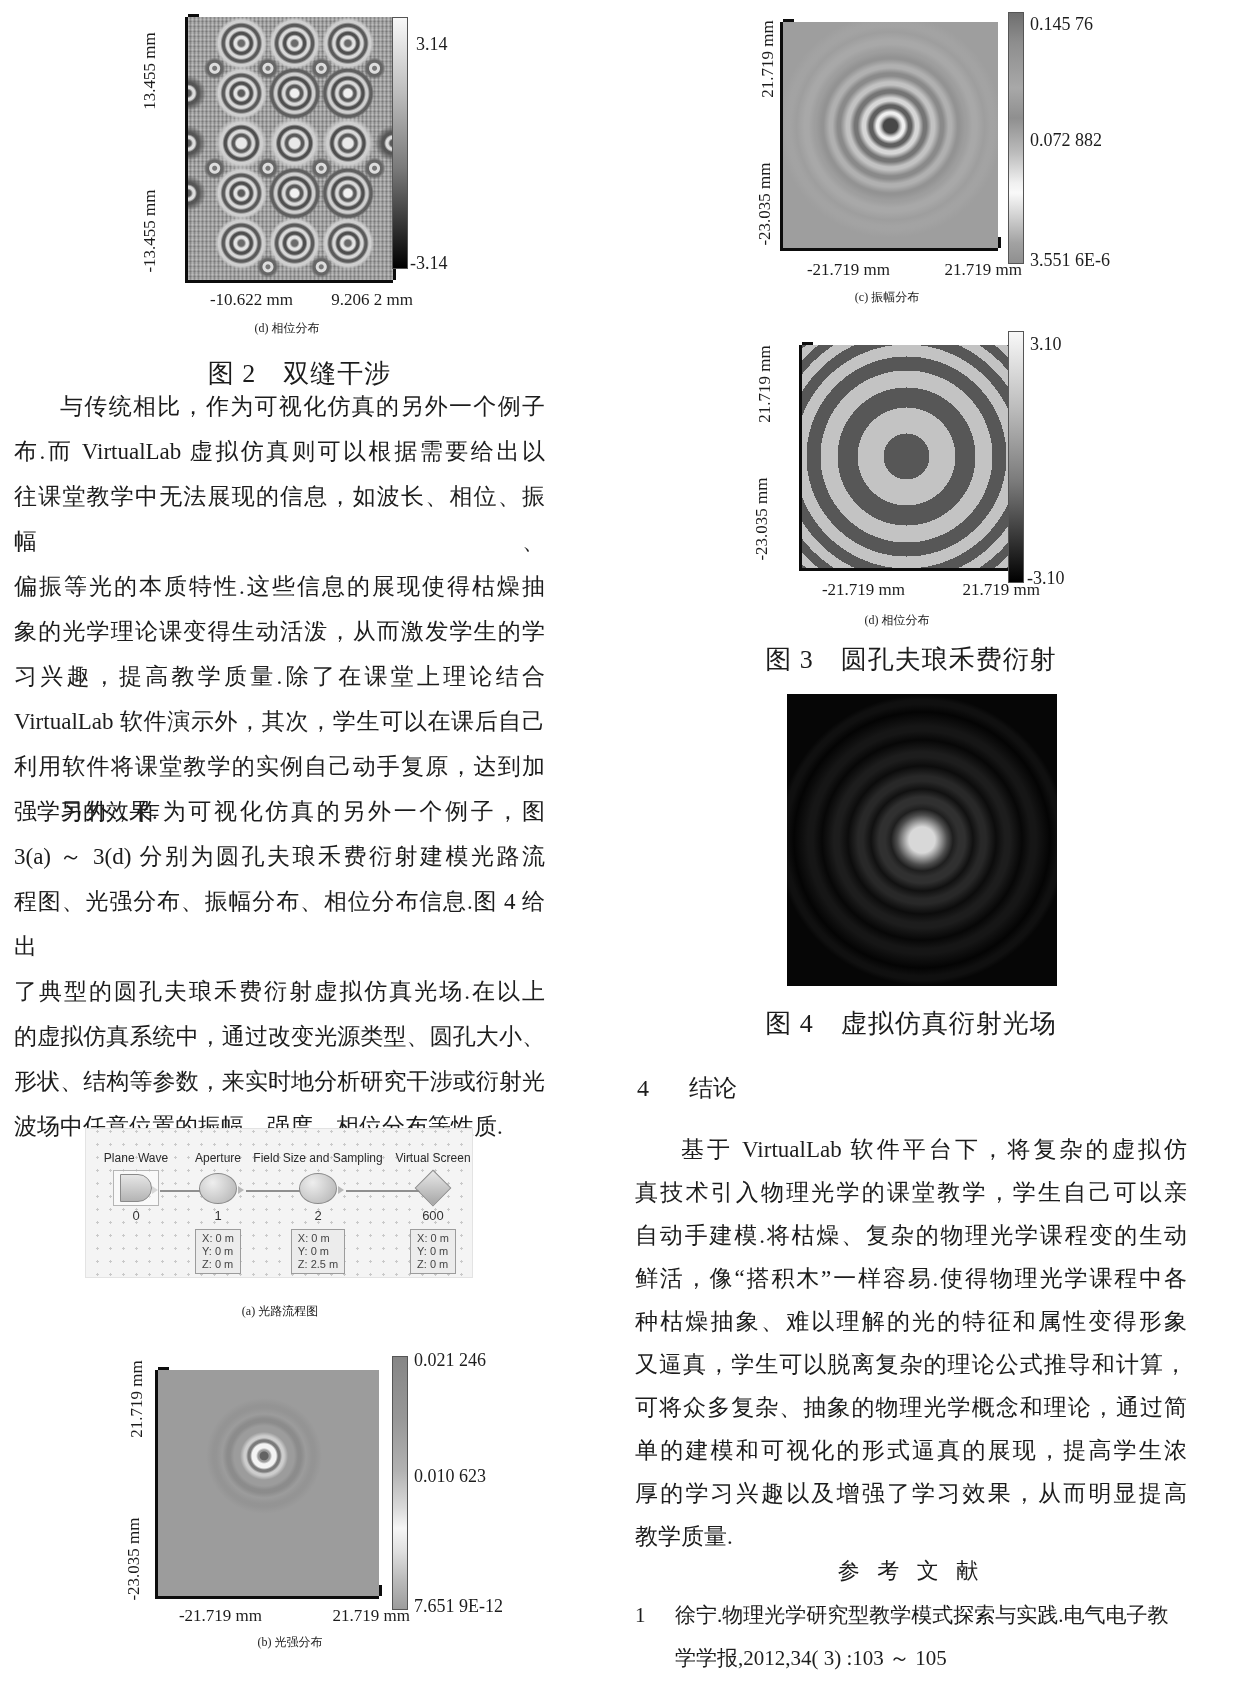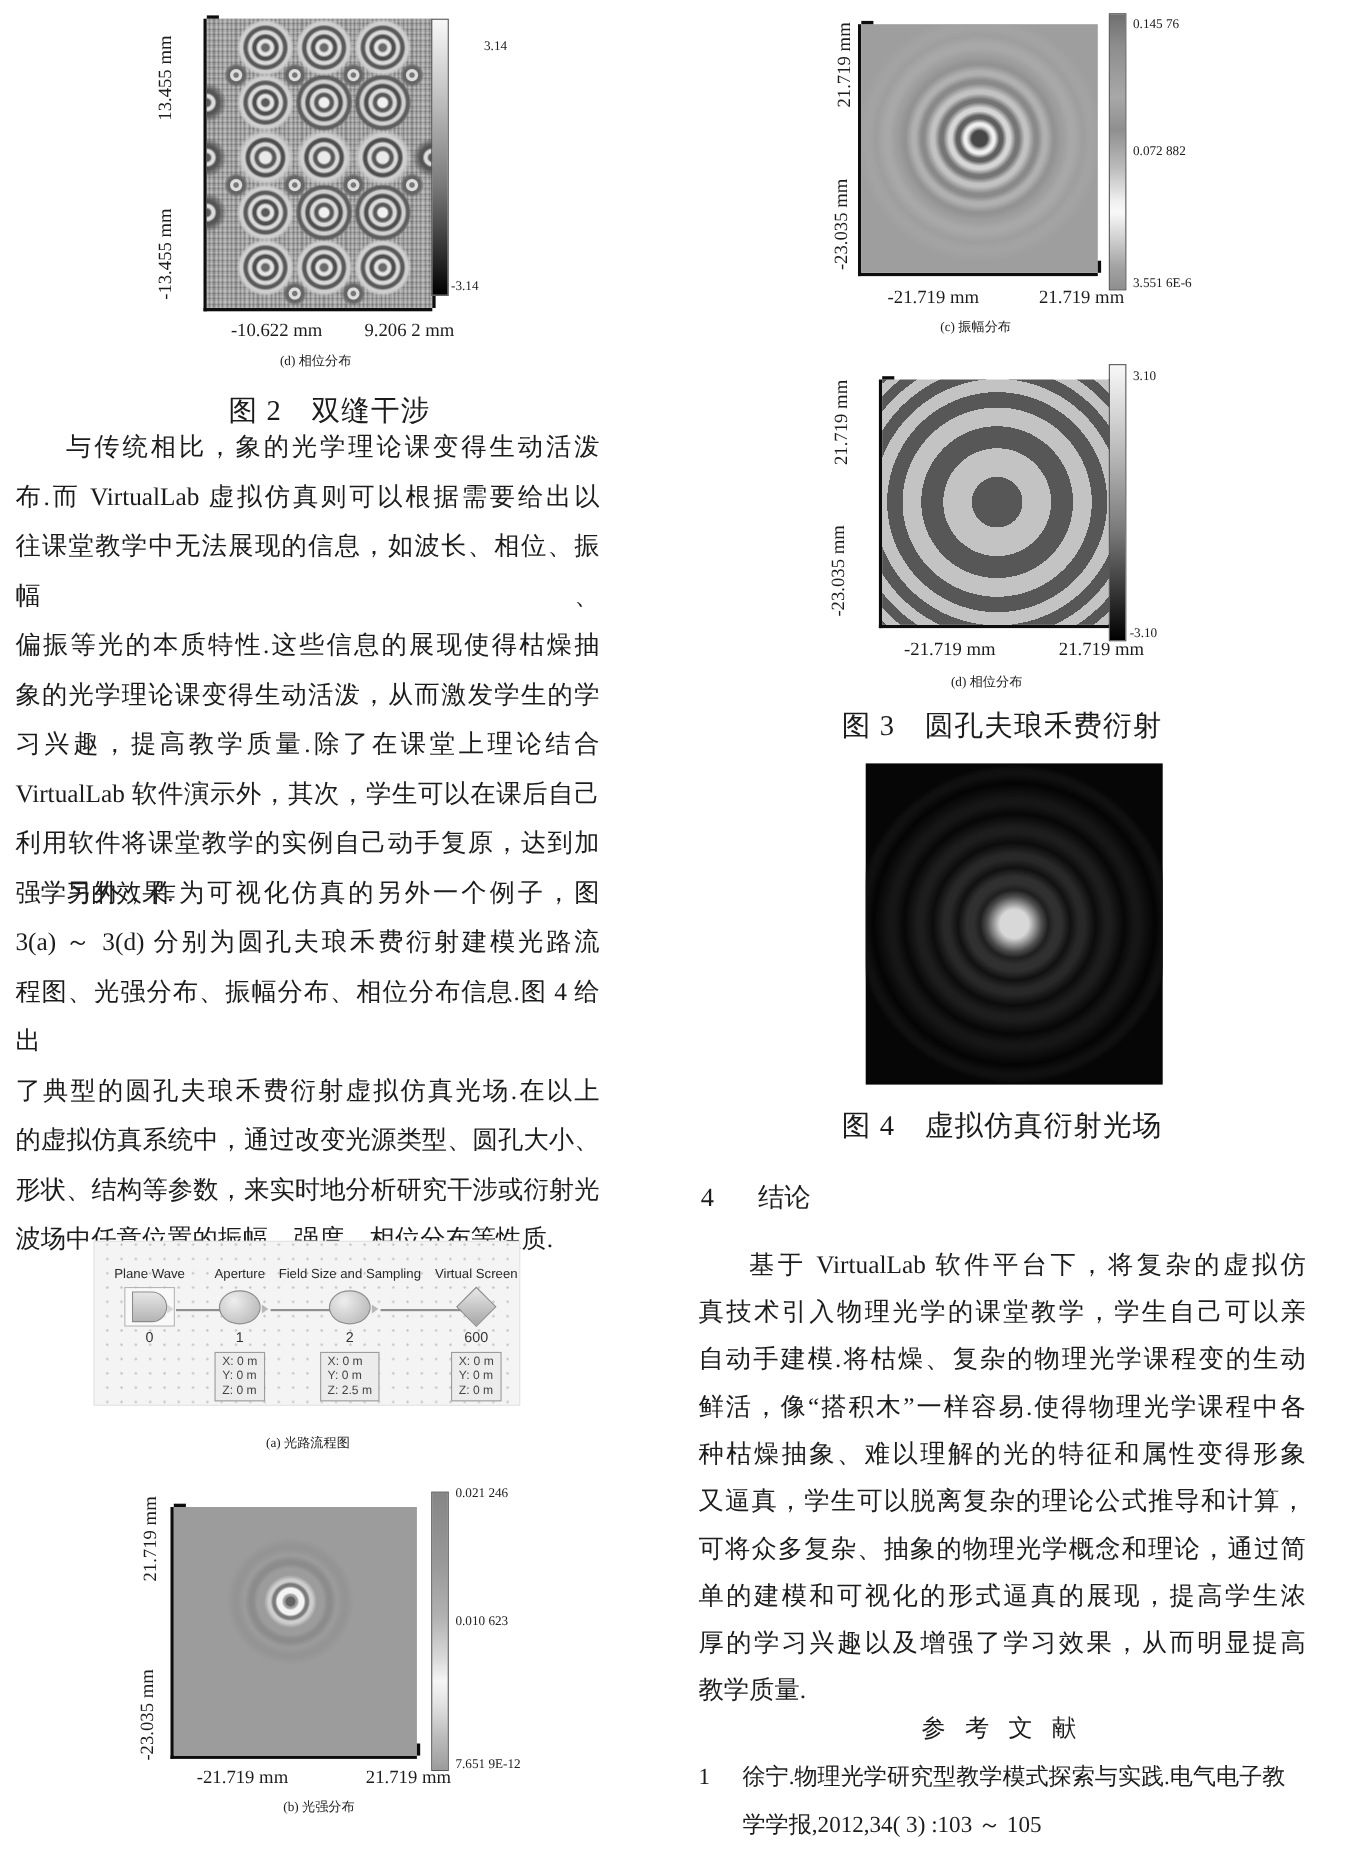--- a/index.html
+++ b/index.html
@@ -8,21 +8,21 @@
   .col{position:absolute;top:0;}
   .blk{position:absolute;}
   
   .para{position:absolute;width:100%;font-size:23px;line-height:45px;}
   .jline{display:block;text-align:justify;text-align-last:justify;white-space:normal;}
   .endline{text-align-last:left;}
   .indent{text-indent:2em;}
   .figcap{position:absolute;font-size:26px;text-align:center;letter-spacing:1px;font-family:Liberation Serif, serif;}
   .subcap{position:absolute;font-size:12px;text-align:center;}
   .axlab{position:absolute;font-size:17px;text-align:right;white-space:nowrap;}
-  .cblab{position:absolute;font-size:12px;white-space:nowrap;}
+  .cblab{position:absolute;font-size:18px;white-space:nowrap;}
   .vlab{position:absolute;width:96px;text-align:center;font-size:17px;white-space:nowrap;
         transform:rotate(-90deg);}
   
   .frame{position:absolute;border-left:3px solid #0d0d0d;border-bottom:3px solid #0d0d0d;}
   .frame::before{content:"";position:absolute;left:0;top:-3px;width:11px;height:3px;background:#0d0d0d;}
   .frame::after{content:"";position:absolute;right:-3px;bottom:0;width:3px;height:11px;background:#0d0d0d;}
   .cbar{position:absolute;width:14px;border:1px solid #555;}
   .cb-phase{background:linear-gradient(180deg,#f8f8f8 0%,#bdbdbd 30%,#7a7a7a 60%,#2e2e2e 85%,#000 100%);}
   .cb-b{background:linear-gradient(180deg,#868686 0%,#989898 25%,#b2b2b2 45%,#dadada 60%,#f6f6f6 68%,#e0e0e0 77%,#bcbcbc 88%,#9c9c9c 100%);}
   .cb-c{background:linear-gradient(180deg,#6f6f6f 0%,#8e8e8e 12%,#a8a8a8 30%,#8f8f8f 42%,#bcbcbc 56%,#f0f0f0 68%,#f9f9f9 72%,#cecece 82%,#a2a2a2 92%,#8f8f8f 100%);}
@@ -104,31 +104,31 @@
 
 <div class="col" style="left:14px;width:531px;height:1703px;">
 
   <div class="blk" style="left:0;top:6px;width:460px;height:345px;">
     <div class="vlab" style="left:88px;top:55px;">13.455 mm</div>
     <div class="vlab" style="left:88px;top:215px;">-13.455 mm</div>
     <div class="frame" style="left:171px;top:11px;width:205px;height:263px;">
       <div class="pat-fig2d"></div>
     </div>
     <div class="cbar cb-phase" style="left:378px;top:11px;height:250px;"></div>
-    <div class="cblab" style="left:402px;top:28px;margin-left:24px;">3.14</div>
+    <div class="cblab" style="left:402px;top:28px;">3.14</div>
     <div class="cblab" style="left:396px;top:247px;">-3.14</div>
     <div class="axlab" style="left:149px;top:284px;width:130px;">-10.622 mm</div>
     <div class="axlab" style="left:269px;top:284px;width:130px;">9.206 2 mm</div>
     <div class="subcap" style="left:123px;top:314px;width:300px;">(d) 相位分布</div>
   </div>
 
   <div class="figcap" style="left:20px;top:356px;width:531px;">图 2　双缝干涉</div>
 
   <div class="para" style="top:384px;">
-    <span class="jline indent">与传统相比，象的光学理论课变得生动活泼</span>
+    <span class="jline indent">与传统相比，作为可视化仿真的另外一个例子</span>
     <span class="jline">布.而 VirtualLab 虚拟仿真则可以根据需要给出以</span>
     <span class="jline">往课堂教学中无法展现的信息，如波长、相位、振幅、</span>
     <span class="jline">偏振等光的本质特性.这些信息的展现使得枯燥抽</span>
     <span class="jline">象的光学理论课变得生动活泼，从而激发学生的学</span>
     <span class="jline">习兴趣，提高教学质量.除了在课堂上理论结合</span>
     <span class="jline">VirtualLab 软件演示外，其次，学生可以在课后自己</span>
     <span class="jline">利用软件将课堂教学的实例自己动手复原，达到加</span>
     <span class="jline endline">强学习的效果.</span>
   </div>
 

